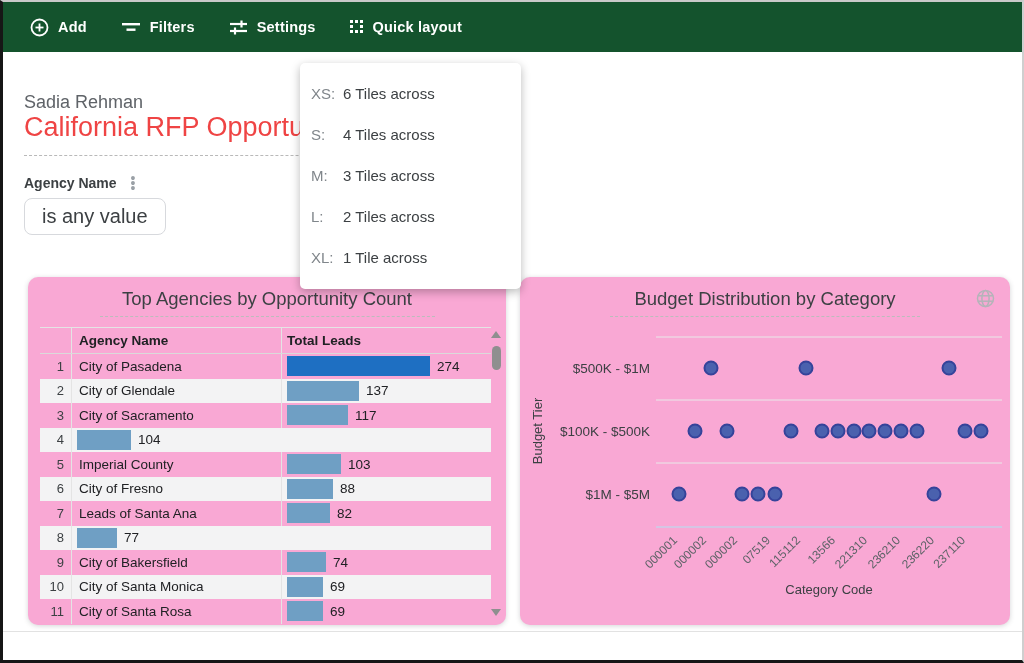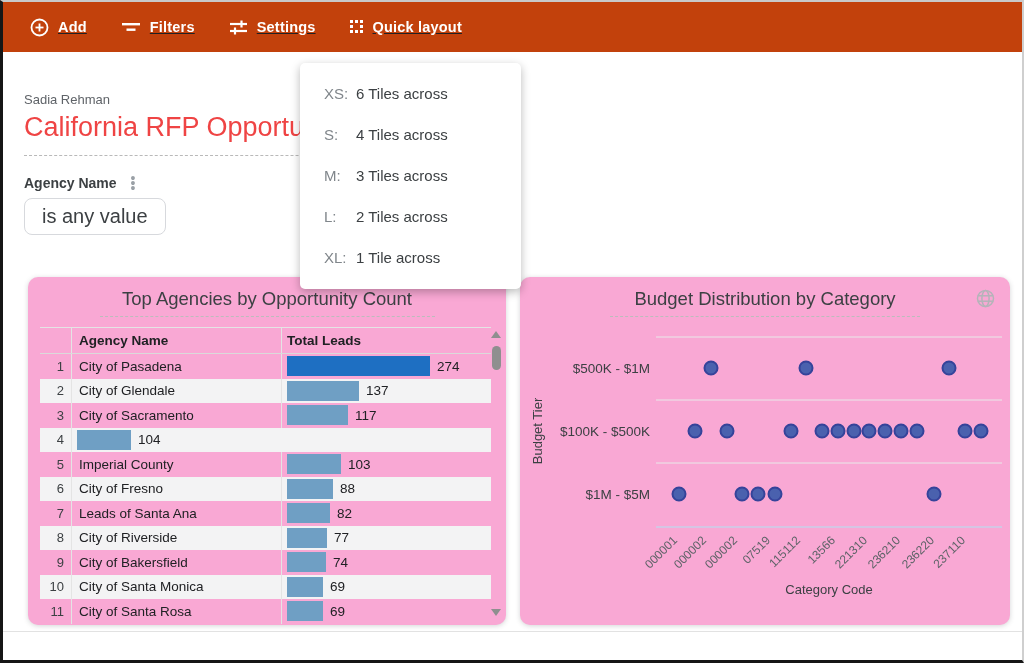--- a/index.html
+++ b/index.html
@@ -24,27 +24,27 @@
   .grid-ico { display:grid; grid-template-columns:4px 4px 4px; grid-template-rows:4px 4px 4px; gap:1px; }
   .grid-ico i { background:#fff; width:3px; height:3px; }
   .grid-ico i.blank { background:transparent; }
   
   .menu {
     position:absolute; left:297px; top:61px; width:221px; height:226px;
     background:#fff; border-radius:5px; box-shadow:0 3px 10px rgba(0,0,0,.28);
     z-index:10; padding:10px 0; box-sizing:border-box;
   }
   .menu-item {
-    height:41px; display:flex; align-items:center; padding-left:24px;
+    height:41px; display:flex; align-items:center; padding-left:11px;
     font-size:15px; cursor:pointer;
   }
   .menu-item .sz { color:#80868b; width:32px; }
   .menu-item .lb { color:#3c4043; }
   
-  .byline { position:absolute; left:21px; top:90px; font-size:13px; color:#5f6368; }
+  .byline { position:absolute; left:21px; top:90px; font-size:18px; color:#5f6368; }
   .page-title {
     position:absolute; left:21px; top:110px; font-size:27px; color:#ef4444;
     white-space:nowrap; z-index:1;
   }
   .title-underline { position:absolute; left:21px; top:153px; width:360px; border-bottom:1px dashed #b9b9b9; z-index:1; }
   .filter-row { position:absolute; left:21px; top:173px; display:flex; align-items:center; gap:14px; }
   .filter-name { font-size:14px; font-weight:700; color:#3c4043; }
   .kebab { color:#9aa0a6; font-size:14px; letter-spacing:0; line-height:5px; display:inline-block; cursor:pointer; }
   .filter-btn {
     position:absolute; left:21px; top:196px; height:37px; padding:0 17px;
@@ -82,21 +82,21 @@
   .sbar .thumb { position:absolute; left:1px; top:19px; width:9px; height:24px; border-radius:5px; background:#8f8f8f; cursor:grab; }
   
   .globe { position:absolute; right:15px; top:12px; cursor:pointer; }
   .divider-bottom { position:absolute; left:0; right:0; top:629px; height:1px; background:#e2e2e2; }
 </style>
 </head>
 <body>
 
 <div class="frame">
 
-  <div class="toolbar" id="toolbar" style="background: #c2410c; text-decoration: underline;">
+  <div class="toolbar" id="toolbar" style="background: #14532d;">
     <button class="tb-btn">
       <span>
         <svg width="19" height="19" viewBox="0 0 19 19">
             <circle cx="9.5" cy="9.5" r="8" fill="none" stroke="#fff" stroke-width="1.8"></circle>
             <line x1="9.5" y1="5.5" x2="9.5" y2="13.5" stroke="#fff" stroke-width="1.8"></line>
             <line x1="5.5" y1="9.5" x2="13.5" y2="9.5" stroke="#fff" stroke-width="1.8"></line>
           </svg>
       </span>
       <span>Add</span>
     </button>
@@ -229,21 +229,20 @@
           <div class="trow">
             <div class="c-num">7</div>
             <div class="c-agency">Leads of Santa Ana</div>
             <div class="c-leads">
               <div class="bar" style="width: 43px; background: rgb(111, 159, 196);"></div>
               <span class="bar-val">82</span>
             </div>
           </div>
           <div class="trow stripe">
             <div class="c-num">8</div>
-            <div class="c-agency">City of Riverside</div>
             <div class="c-leads">
               <div class="bar" style="width: 40px; background: rgb(111, 159, 196);"></div>
               <span class="bar-val">77</span>
             </div>
           </div>
           <div class="trow">
             <div class="c-num">9</div>
             <div class="c-agency">City of Bakersfield</div>
             <div class="c-leads">
               <div class="bar" style="width: 39px; background: rgb(111, 159, 196);"></div>

